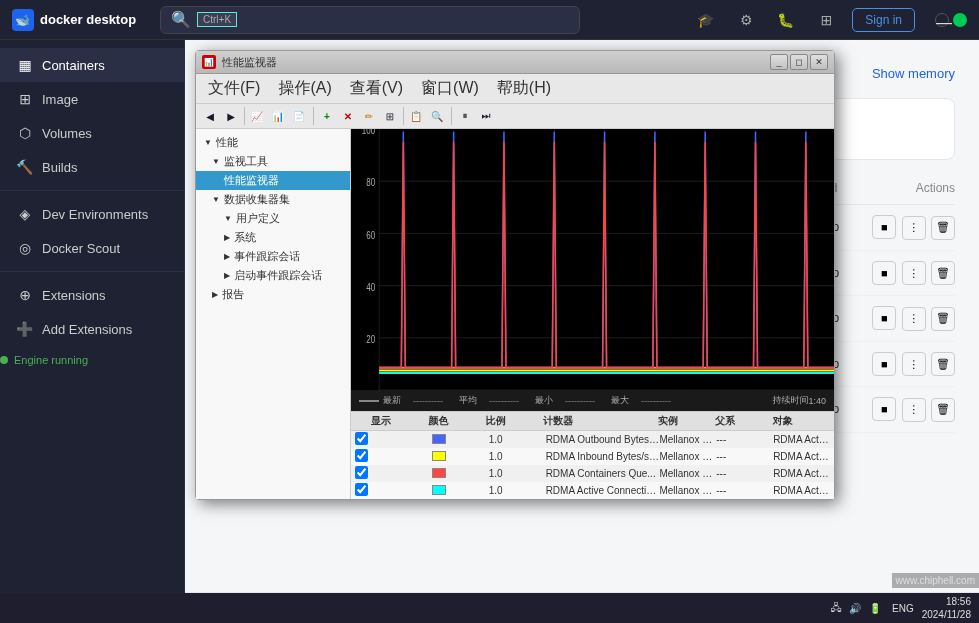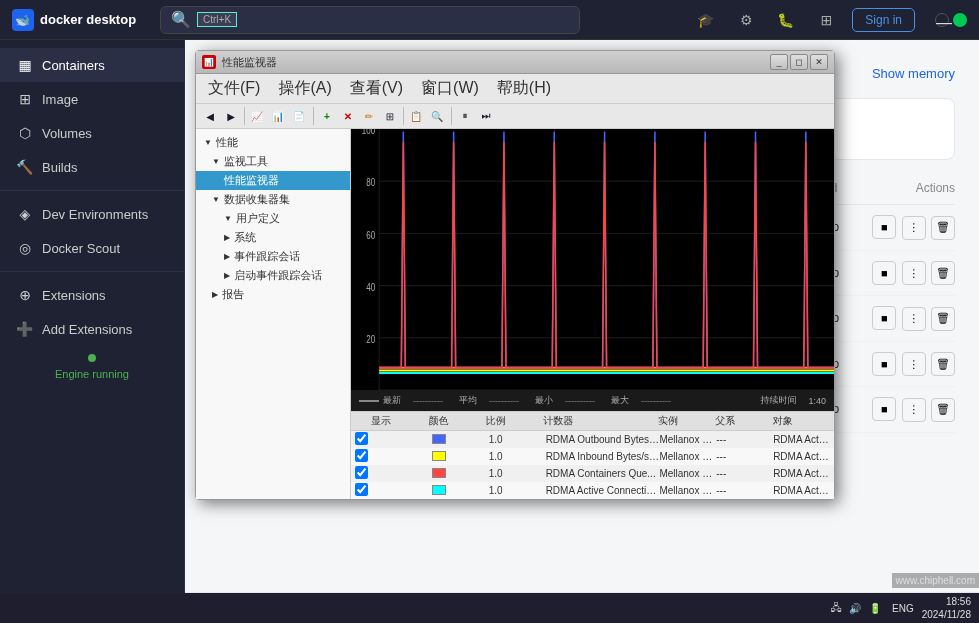--- a/index.html
+++ b/index.html
@@ -22,21 +22,21 @@
 
     
     .layout { display: flex; height: calc(623px - 40px); }
 
     
     .sidebar { width: 185px; background: #1e2233; border-right: 1px solid #2a2f45; padding: 8px 0; display: flex; flex-direction: column; }
     .sidebar-item { display: flex; align-items: center; gap: 8px; padding: 8px 16px; cursor: pointer; font-size: 13px; color: #ccc; }
     .sidebar-item.active { background: #2a2f45; color: #fff; }
     .sidebar-icon { width: 18px; height: 18px; display: flex; align-items: center; justify-content: center; font-size: 14px; }
     .sidebar-divider { height: 1px; background: #2a2f45; margin: 6px 0; }
-    .engine-running { display: flex; align-items: center; gap: 6px; font-size: 11px; color: #4caf50; padding: 8px 16px; flex-direction: column; }
+    .engine-running { display: flex; align-items: center; gap: 6px; font-size: 11px; color: #4caf50; padding: 8px 0; }
     .engine-dot { width: 8px; height: 8px; border-radius: 50%; background: #4caf50; }
 
     
     .main { flex: 1; background: #f5f6f8; color: #1a1a2e; overflow: hidden; position: relative; }
     .main-header { padding: 20px 24px 12px; background: #f5f6f8; }
     .main-title { display: flex; align-items: center; gap: 12px; }
     .main-title h1 { font-size: 22px; font-weight: 700; color: #1a1a2e; }
     .feedback-link { color: #1d63ed; font-size: 12px; text-decoration: none; display: flex; align-items: center; gap: 4px; }
     .show-charts-btn { float: right; color: #1d63ed; font-size: 13px; background: none; border: none; cursor: pointer; }
 
@@ -91,25 +91,25 @@
     .perf-nav-indent2 { padding-left: 28px; }
     .perf-nav-indent3 { padding-left: 40px; }
 
     .perf-chart-area { flex: 1; display: flex; flex-direction: column; background: #fff; }
     .perf-chart { flex: 1; background: #000; position: relative; overflow: hidden; }
     .perf-time-labels { display: flex; justify-content: space-between; background: #1a1a1a; padding: 2px 28px; font-size: 9px; color: #aaa; }
 
     .perf-legend { background: #1a1a1a; padding: 4px 8px; display: flex; gap: 16px; }
     .perf-legend-item { font-size: 9px; color: #aaa; display: flex; align-items: center; gap: 4px; }
     .perf-legend-dot { width: 20px; height: 2px; }
-    .perf-legend-time { margin-left: auto; font-size: 9px; color: #aaa; display: flex; align-items: center; gap: 12px; }
+    .perf-legend-time { margin-left: auto; font-size: 9px; color: #aaa; display: flex; align-items: center; gap: 0; }
 
     .perf-table { background: #f8f8f8; border-top: 1px solid #ccc; }
     .perf-table-header { display: flex; background: #e0e0e0; padding: 2px 4px; border-bottom: 1px solid #ccc; }
-    .perf-table-col { font-size: 10px; color: #333; font-weight: 400; flex: 1; }
+    .perf-table-col { font-size: 10px; color: #333; font-weight: 700; flex: 1; }
     .perf-table-col:first-child { width: 20px; flex: none; }
     .perf-table-col.check-col { width: 16px; }
     .perf-table-row { display: flex; padding: 1px 4px; align-items: center; }
     .perf-table-row:nth-child(even) { background: #f0f0f0; }
     .perf-table-cell { font-size: 10px; color: #333; flex: 1; overflow: hidden; text-overflow: ellipsis; white-space: nowrap; }
     .perf-table-cell:first-child { width: 20px; flex: none; }
     .perf-color-box { width: 14px; height: 10px; display: inline-block; border: 1px solid #888; }
 
     
     .taskbar { position: absolute; bottom: 0; left: 0; right: 0; height: 30px; background: #1e1e2e; display: flex; align-items: center; justify-content: flex-end; padding: 0 8px; gap: 8px; font-size: 10px; color: #ddd; z-index: 200; }

